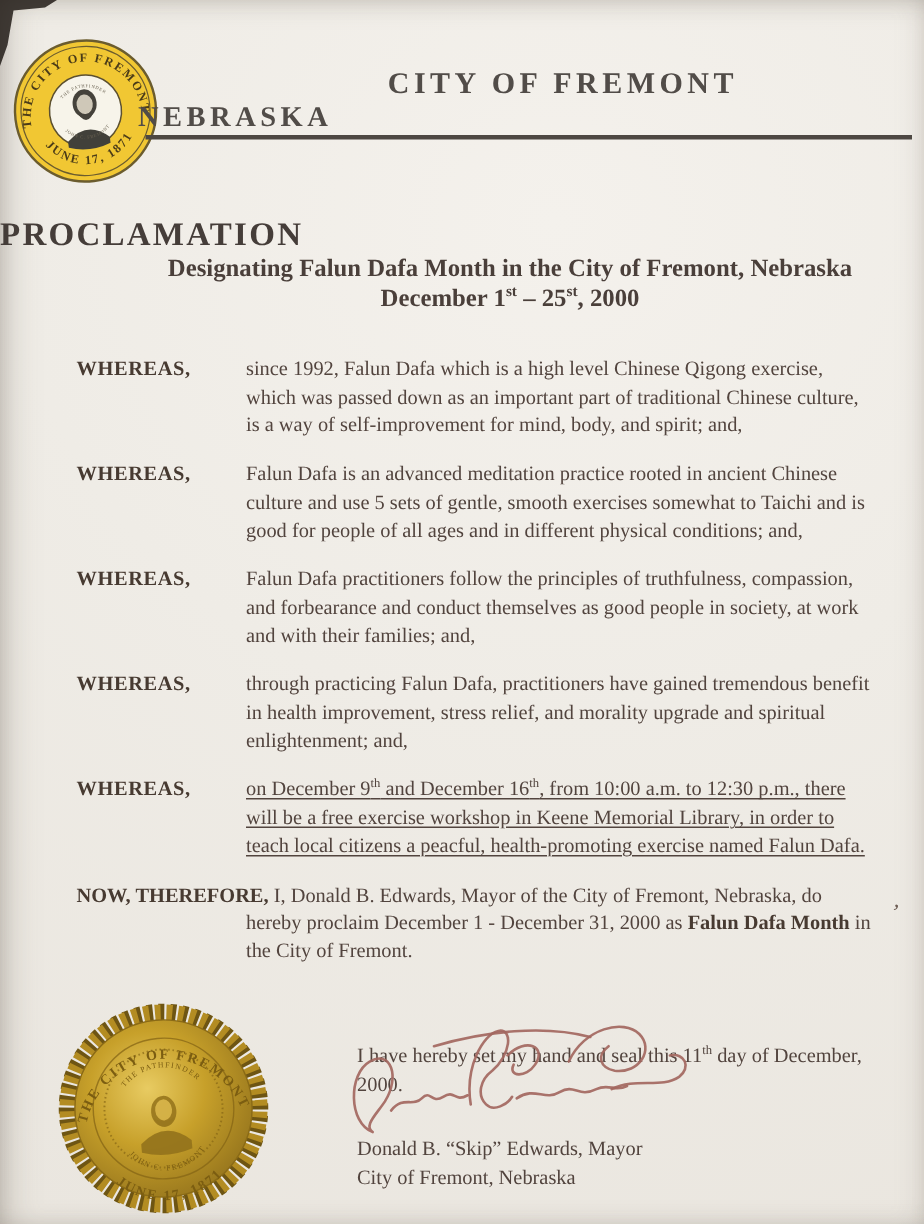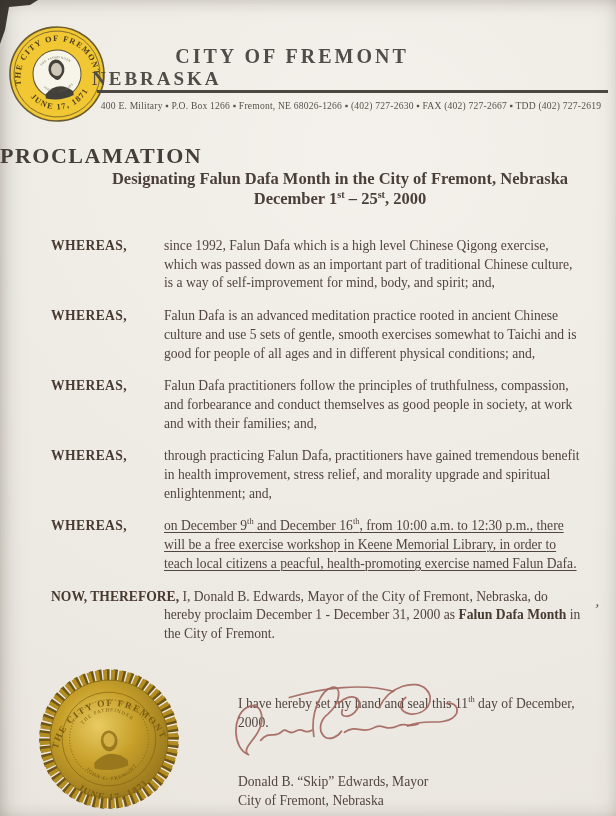--- a/index.html
+++ b/index.html
@@ -16,21 +16,21 @@
       inset 0 12px 22px -16px rgba(120,110,100,.45),
       inset 0 -10px 20px -16px rgba(130,120,110,.35);
   }
   
   .scan-corner{position:absolute;left:0;top:0;width:42px;height:46px;
     background:#221c17;opacity:.85;
     clip-path:polygon(0 0,38px 0,30px 5px,9px 7px,5px 30px,0 44px);}
   .stray{position:absolute;left:594px;top:601px;font-size:15px;color:#6d5c53;transform:rotate(12deg);}
   
   .seal-top{position:absolute;left:7px;top:22px;width:100px;height:104px;transform:rotate(-7deg);}
-  .city-name{position:absolute;left:92px;top:45px;width:400px;text-align:center;
+  .city-name{position:absolute;left:92px;top:45px;width:400px;text-align:right;
     font-size:20px;font-weight:bold;letter-spacing:3px;color:#514c48;}
   .state-name{position:absolute;left:92px;top:68px;width:400px;
     font-size:19px;font-weight:bold;letter-spacing:3px;color:#514c48;}
   .rule{position:absolute;left:97px;right:8px;top:90px;border-top:3px solid #4d4742;}
   .address{position:absolute;left:94px;top:100px;width:514px;text-align:center;
     font-size:9.6px;color:#57514b;letter-spacing:.2px;white-space:nowrap;}
   
   .doc-title{position:absolute;left:0;top:143px;width:616px;margin:0;text-align:left;
     font-size:22px;font-weight:bold;letter-spacing:1.5px;color:#453d39;font-family:Liberation Serif, serif;}
   .subtitle{position:absolute;left:0;top:169px;width:616px;text-align:center;
@@ -42,21 +42,21 @@
     font-size:13.6px;line-height:18.7px;color:#52443e;margin-left:39px;}
   .wpara{display:grid;grid-template-columns:113px 1fr;margin-bottom:14px;}
   .wlabel{font-weight:bold;letter-spacing:.4px;color:#473a31;}
   .wbody{padding-right:4px;}
   .underlined .wbody{text-decoration:underline;text-underline-offset:2px;text-decoration-thickness:1px;}
   .therefore{margin:14px 0 0 113px;text-indent:-113px;padding-right:4px;}
   .bold{font-weight:bold;color:#473a31;}
   
   .seal-gold{position:absolute;left:30px;top:664px;width:158px;height:150px;transform:rotate(-5deg);}
   .closing{position:absolute;left:238px;top:694px;width:345px;font-size:13.6px;line-height:19px;color:#52443e;}
-  .sig-name{margin-top:40px;}
+  .sig-name{margin-top:24px;}
   .signature{position:absolute;left:226px;top:680px;width:240px;height:84px;z-index:3;}
   .signature path{fill:none;stroke:#a3675f;stroke-width:1.7;stroke-linecap:round;opacity:.92;}
 </style>
 </head>
 <body>
 
 <div class="page">
 
   <div class="scan-corner"></div>
 
@@ -88,21 +88,20 @@
       </text>
       <text font-size="3" fill="#6a6252" letter-spacing=".5">
         <textPath href="#ts-in-bot" startOffset="50%" text-anchor="middle">JOHN C. FREMONT</textPath>
       </text>
     </svg>
   </div>
 
   <div class="city-name">CITY OF FREMONT</div>
   <div class="state-name">NEBRASKA</div>
   <div class="rule"></div>
-  <div class="address">400 E. Military  ▪  P.O. Box 1266  ▪  Fremont, NE 68026-1266  ▪  (402) 727-2630  ▪  FAX (402) 727-2667  ▪  TDD (402) 727-2619</div>
 
   <h1 class="doc-title">PROCLAMATION</h1>
   <div class="subtitle">Designating Falun Dafa Month in the City of Fremont, Nebraska</div>
   <div class="subtitle date"><span>December 1</span><sup>st</sup><span> – 25</span><sup>st</sup><span>, 2000</span></div>
 
   <main class="content">
     <div class="wpara">
       <span class="wlabel">WHEREAS,</span>
       <span class="wbody">since 1992, Falun Dafa which is a high level Chinese Qigong exercise, which was passed down as an important part of traditional Chinese culture, is a way of self-improvement for mind, body, and spirit; and,</span>
     </div>

